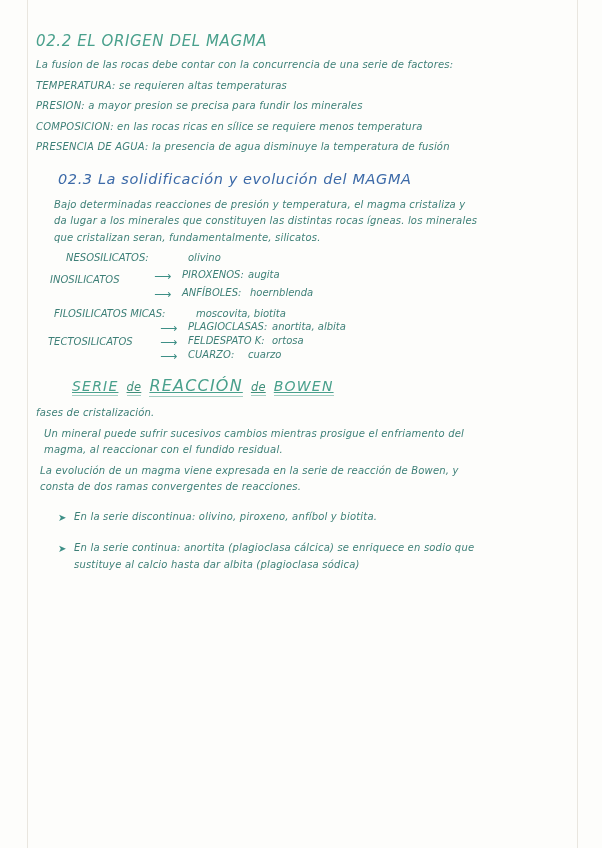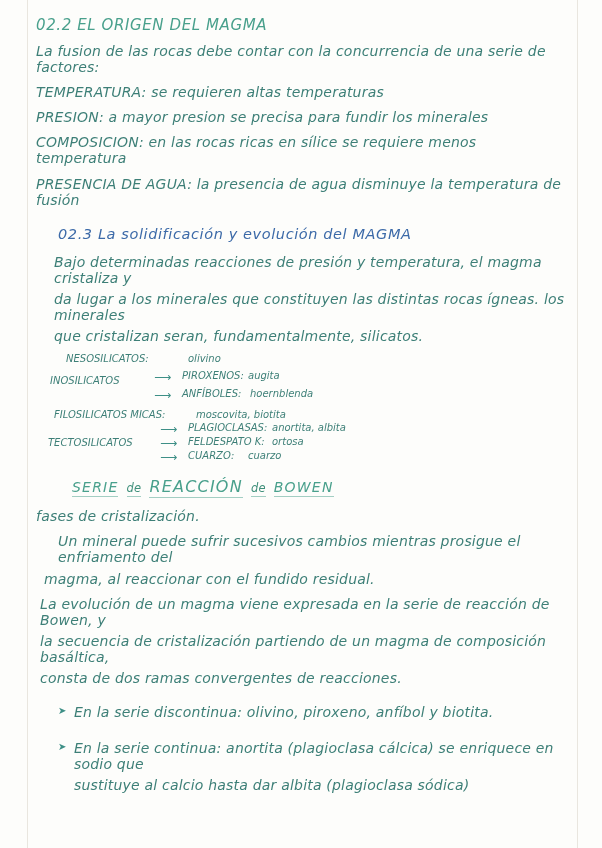--- a/index.html
+++ b/index.html
@@ -33,21 +33,21 @@
     position: absolute;
     top: 0;
     bottom: 0;
     right: 24px;
     width: 1px;
     background: #e9e6df;
   }
   .content {
     position: absolute;
     left: 36px;
-    top: 16px;
+    top: 32px;
     right: 34px;
   }
   .ln {
     font-family: "DejaVu Sans", sans-serif;
     font-style: italic;
     letter-spacing: 0.2px;
     white-space: pre-wrap;
   }
   .green {
     color: #3f8f7a;
@@ -59,21 +59,21 @@
   }
   .heading-blue {
     color: #3c6aa8;
     font-size: 14.5px;
     letter-spacing: 0.8px;
   }
   .small {
     font-size: 11.5px;
   }
   .body-line {
-    font-size: 14px;
+    font-size: 10px;
     line-height: 1.15;
     color: #3d7f77;
     margin: 0 0 9px 0;
   }
   .tight {
     margin-bottom: 5px;
   }
   .sec-title {
     margin: 0 0 9px 0;
   }
@@ -109,20 +109,21 @@
     content: "\27A4";
     position: absolute;
     left: 0;
     top: 1px;
     font-size: 10px;
     color: #3d8f86;
   }
   .underline-wave {
     border-bottom: 1px solid rgba(73,160,140,0.5);
     padding-bottom: 1px;
+    text-decoration: underline;
   }
 </style>
 </head>
 <body>
 
 <div id="page">
 
   <div class="margin-line-left"></div>
   <div class="margin-line-right"></div>
 
@@ -184,25 +185,24 @@
     <div style="margin:16px 0 12px 36px;">
       <span class="ln heading-green underline-wave" style="font-size:14px;">SERIE</span>
       <span class="ln green small underline-wave" style="margin:0 3px;">de</span>
       <span class="ln heading-green underline-wave" style="font-size:16px;">REACCIÓN</span>
       <span class="ln green small underline-wave" style="margin:0 3px;">de</span>
       <span class="ln heading-green underline-wave" style="font-size:14px;">BOWEN</span>
     </div>
 
     <div class="ln body-line">fases de cristalización.</div>
 
-    <div class="ln body-line tight" style="margin-left:22px;">Un mineral puede sufrir sucesivos cambios mientras prosigue el enfriamento del</div>
+    <div class="ln body-line tight" style="margin-left:8px;">Un mineral puede sufrir sucesivos cambios mientras prosigue el enfriamento del</div>
     <div class="ln body-line" style="margin-left:8px;">magma, al reaccionar con el fundido residual.</div>
 
     <div class="ln body-line tight" style="margin-left:4px;">La evolución de un magma viene expresada en la serie de reacción de Bowen, y</div>
-    <div class="ln body-line tight" style="margin-left:4px;">la secuencia de cristalización partiendo de un magma de composición basáltica,</div>
     <div class="ln body-line" style="margin-left:4px;">consta de dos ramas convergentes de reacciones.</div>
 
     <div class="ln body-line bullet-arrow" style="margin-left:22px; margin-top:18px;">En la serie discontinua: olivino, piroxeno, anfíbol y biotita.</div>
 
     <div class="ln body-line bullet-arrow tight" style="margin-left:22px; margin-top:20px;">En la serie continua: anortita (plagioclasa cálcica) se enriquece en sodio que</div>
     <div class="ln body-line" style="margin-left:38px;">sustituye al calcio hasta dar albita (plagioclasa sódica)</div>
 
   </div>
 </div>
 

